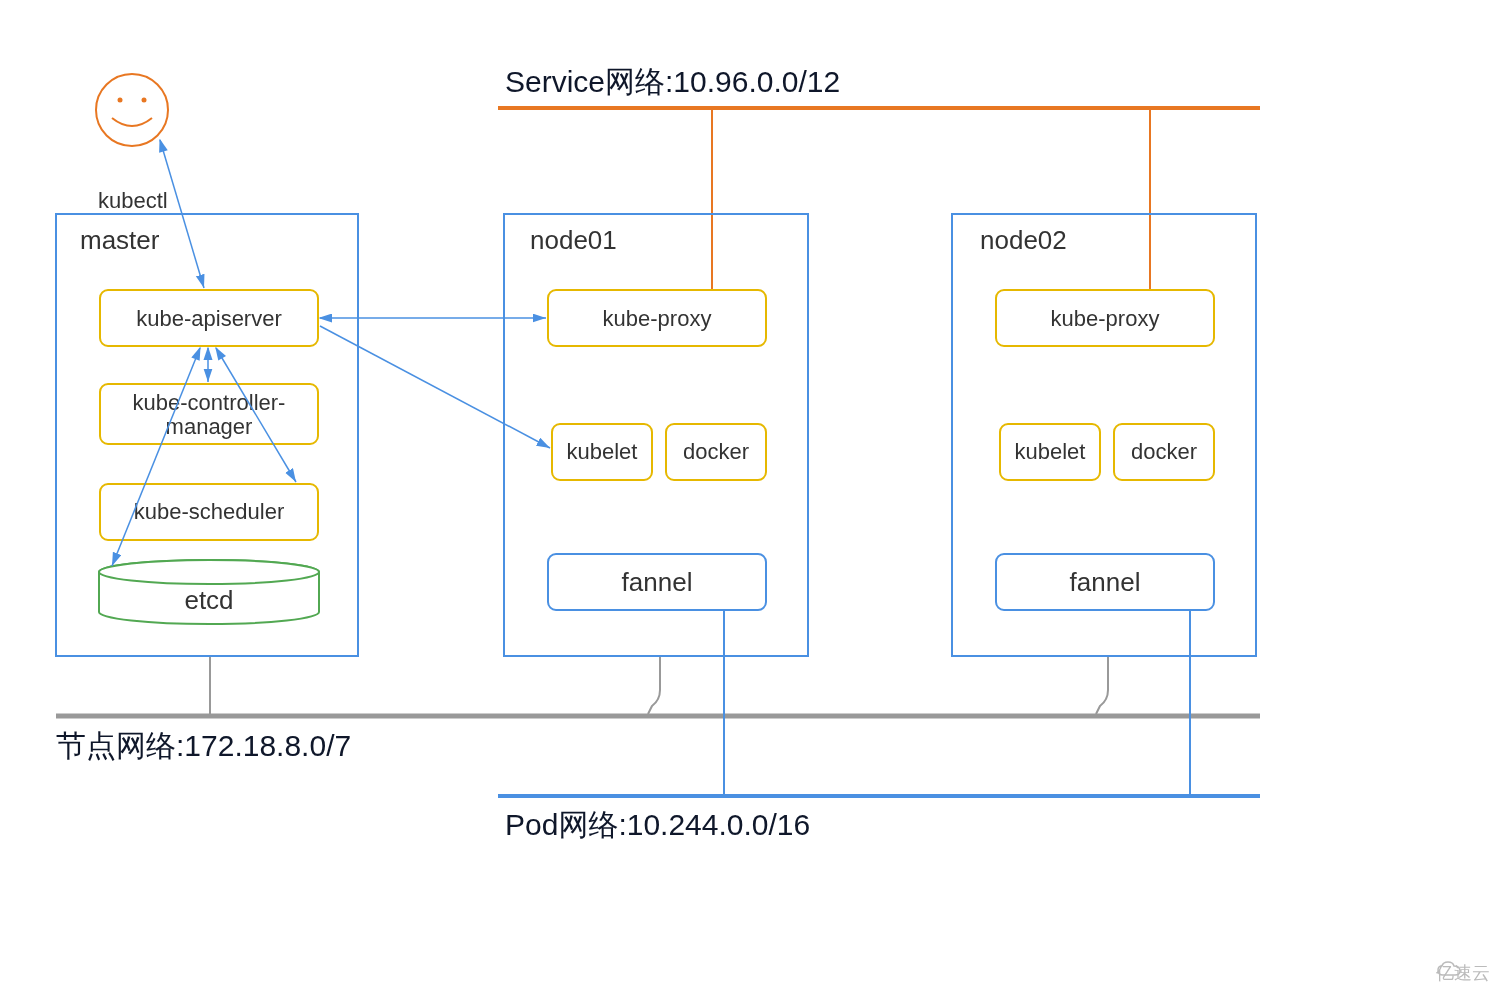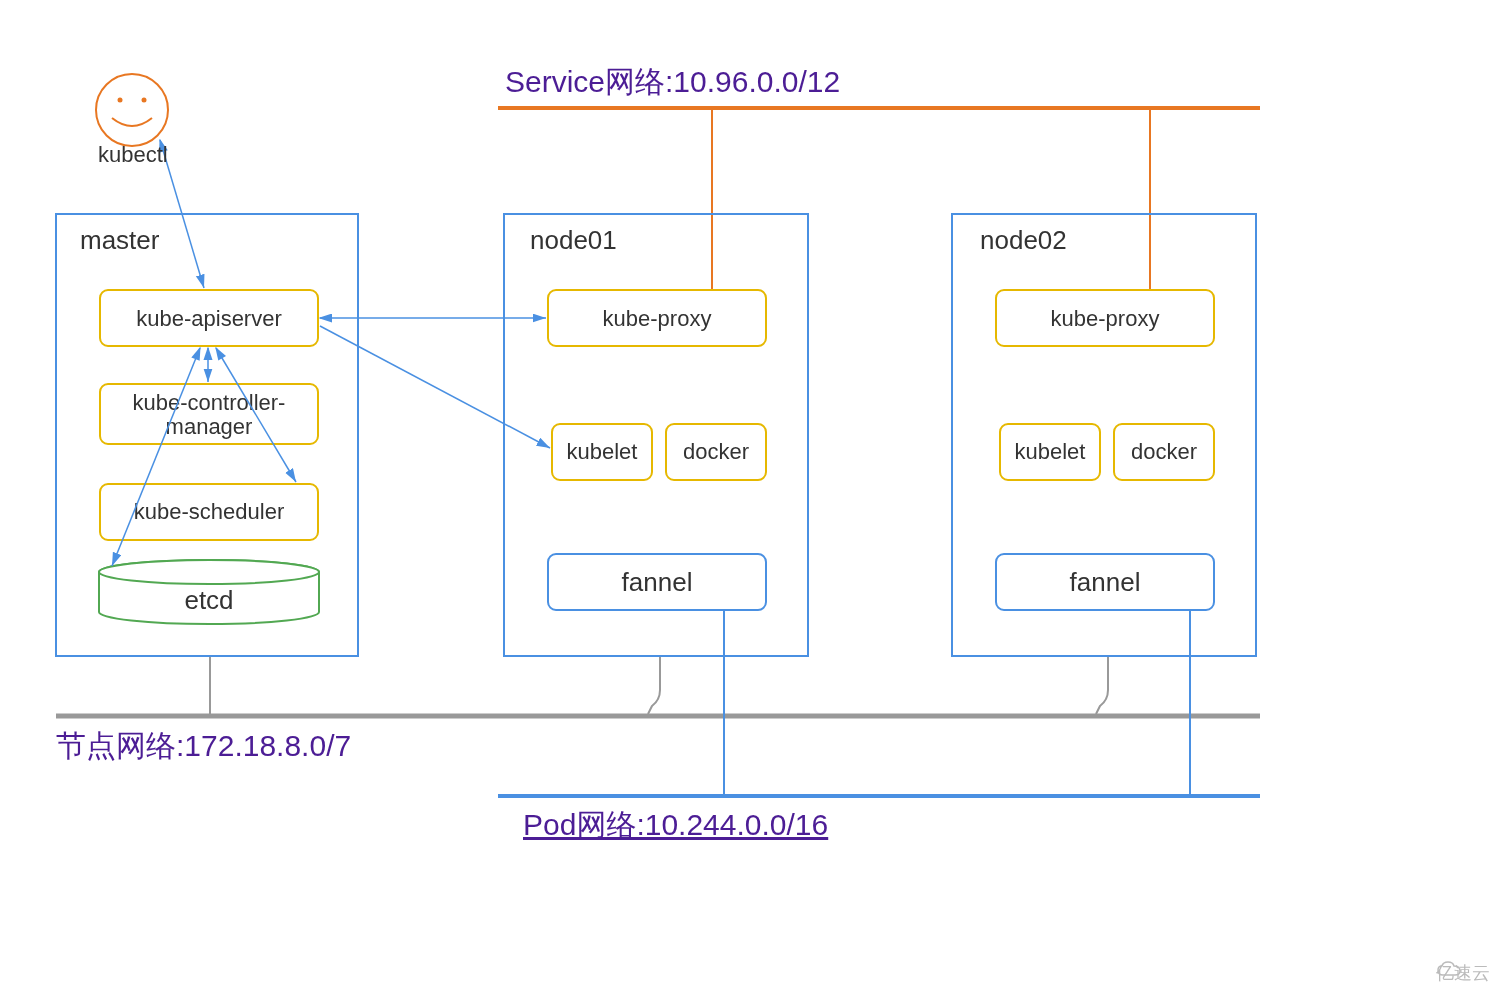--- a/index.html
+++ b/index.html
@@ -12,25 +12,26 @@
       overflow: hidden;
     }
     .diagram {
       position: absolute;
       inset: 0;
     }
     .text-label {
       position: absolute;
       font-size: 24px;
       color: #333;
+      margin-top: 46px;
     }
     .network-label {
       position: absolute;
       font-size: 30px;
-      color: #4c1d95;
+      color: #0f172a;
       font-weight: 400;
     }
     .watermark {
       position: absolute;
       right: 20px;
       bottom: 12px;
       color: #bbb;
       font-size: 18px;
       display: flex;
       align-items: center;
@@ -152,21 +153,21 @@
 
     <line class="arrow" x1="320" y1="318" x2="546" y2="318"></line>
 
     <line class="arrow-single" x1="320" y1="326" x2="550" y2="448"></line>
   </svg>
 
   <div class="text-label" style="left:98px; top:142px; font-size:22px;">kubectl</div>
 
   <div class="network-label" style="left:505px; top:62px;">Service网络:10.96.0.0/12</div>
   <div class="network-label" style="left:56px; top:726px;">节点网络:172.18.8.0/7</div>
-  <div class="network-label" style="left:523px; top:805px;text-decoration:underline;">Pod网络:10.244.0.0/16</div>
+  <div class="network-label" style="left:505px; top:805px;">Pod网络:10.244.0.0/16</div>
 
   <div class="watermark">
     <svg width="26" height="20" viewBox="0 0 26 20">
       <path d="M7 14 Q 2 14 2 9 Q 2 5 6 5 Q 7 1 12 1 Q 17 1 18 5 Q 24 5 24 10 Q 24 14 19 14 Z" fill="none" stroke="#bbb" stroke-width="1.5"></path>
     </svg>
     <span>亿速云</span>
   </div>
 </div>
 
 </body></html>

